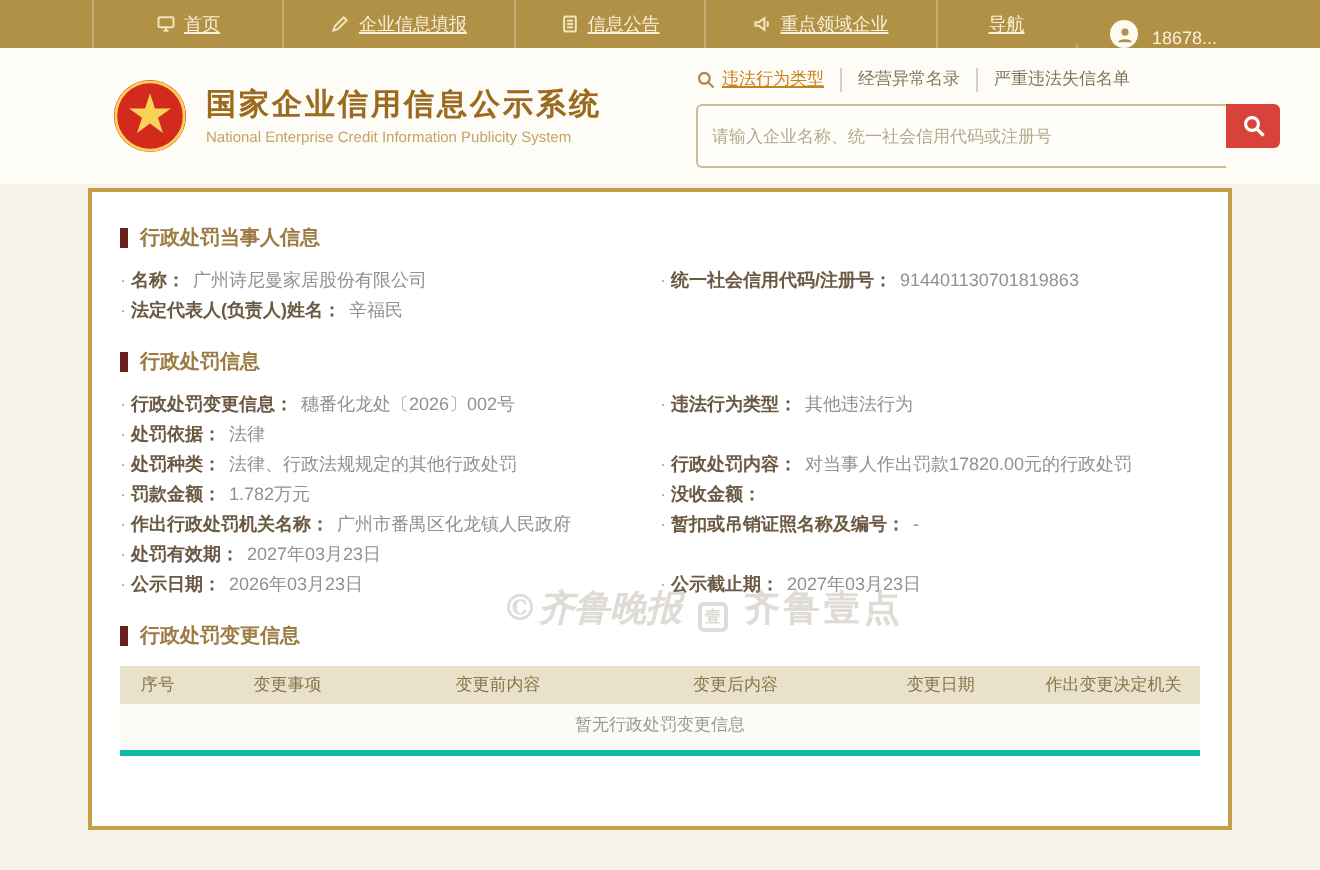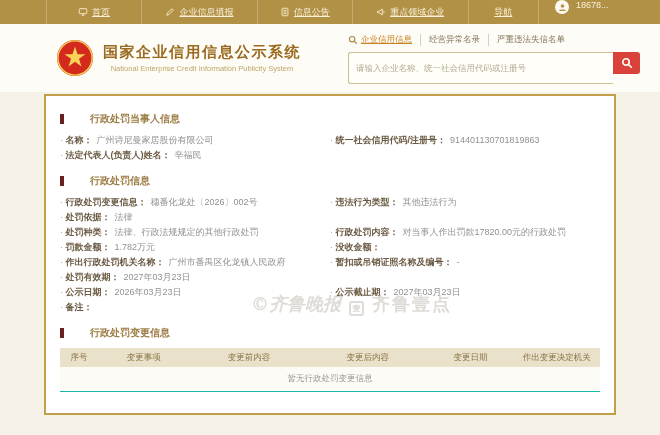--- a/index.html
+++ b/index.html
@@ -14,37 +14,38 @@
     color:#f9f0d9; font-size:9px;
   }
   .topnav .spacer { width:46px; }
   .nav-item {
     display:flex; align-items:center; justify-content:center; gap:4px;
     border-left:1px solid rgba(255,255,255,0.25); cursor:pointer; padding:0 4px;text-decoration:underline;
   }
   .nav-item svg { width:10px; height:10px; stroke:#f3e5bd; fill:none; stroke-width:1.2; }
   .n1{flex:1.05;} .n2{flex:1.3;} .n3{flex:1.05;} .n4{flex:1.3;} .n5{flex:0.75;}
   .nav-user {
-    width:122px; display:flex; align-items:flex-start; gap:7px; padding-left:16px;
+    width:122px; display:flex; align-items:flex-end; gap:7px; padding-left:16px;
     border-left:1px solid rgba(255,255,255,0.25);
+    margin-top:22px;
   }
   .avatar {
     width:14px; height:14px; border-radius:50%; background:#fdfaf2;
     display:flex; align-items:center; justify-content:center;
   }
   .avatar svg { width:9px; height:9px; fill:#b19145; }
   
   .header {
     height:68px; background:#fdfcf7; display:flex; align-items:center;
     padding:0 20px 0 56px;
   }
   .emblem { width:38px; height:38px; flex:0 0 auto; }
   .title-block { margin-left:9px; }
   .site-title { font-size:15px; font-weight:bold; color:#9b6a1f; letter-spacing:1.5px; }
-  .site-subtitle { font-size:7.5px; color:#c2a567; margin-top:2px;text-align:center; }
+  .site-subtitle { font-size:7.5px; color:#c2a567; margin-top:2px; }
   .search-block { margin-left:auto; width:292px; }
   .tab-row { display:flex; align-items:center; font-size:8.5px; height:15px; }
   .tab-row .magicon { width:10px; height:10px; margin-right:3px; stroke:#b08d4a; fill:none; stroke-width:1.4; }
   .s-tab { color:#84745a; cursor:pointer; padding:0 8px; }
   .s-tab.first { padding-left:0; }
   .s-tab + .s-tab { border-left:1px solid #d8d0bd; }
   .s-tab.active { color:#c8821f; text-decoration:underline; }
   .search-row { display:flex; margin-top:5px; }
   .search-input {
     flex:1; height:32px; border:1px solid #cdbf94; border-right:none;
@@ -57,21 +58,21 @@
     display:flex; align-items:center; justify-content:center; cursor:pointer;
   }
   .search-btn svg { width:12px; height:12px; stroke:#fff; fill:none; stroke-width:1.6; }
   
   .content-box {
     margin:2px 44px 0 44px; background:#fff; border:2px solid #c49f4a;
     padding:10px 14px 10px 14px; position:relative; min-height:321px;
   }
   .section-title {
     display:flex; align-items:center; font-size:10px; font-weight:bold;
-    color:#9c7c44; margin:6px 0 8px 0;gap:20px;
+    color:#9c7c44; margin:6px 0 8px 0;
   }
   .section-title .bullet { width:4px; height:10px; background:#6b1f1f; margin-right:6px; }
   .frow { display:flex; }
   .fcell { width:50%; padding-right:14px; font-size:9px; line-height:13px; margin-bottom:2px; }
   .fcell .lbl { color:#6b5a43; font-weight:bold; }
   .fcell .lbl::before { content:"· "; color:#b49c6d; font-weight:normal; }
   .fcell .val { color:#919191; margin-left:4px; }
   .sec { margin-bottom:10px; }
   
   .watermark {
@@ -84,21 +85,21 @@
     font-size:8px; display:flex; align-items:center; justify-content:center; font-weight:bold;
   }
   .wm-bold { font-size:18px; font-weight:bold; letter-spacing:2px; }
   
   table { width:100%; border-collapse:collapse; font-size:8.5px; }
   thead th {
     background:#e9e1ca; color:#8a7448; font-weight:normal; height:19px; 
   }
   tbody td {
     height:24px; text-align:center; color:#999; background:#fdfbf5;
-    border-bottom:1px solid #14b8a6;
+    border-bottom:3px solid #14b8a6;
   }
 </style>
 </head>
 <body>
 
 <div class="topnav">
   <div class="spacer"></div>
 
   <div class="nav-item n1">
     <svg viewBox="0 0 12 12">
@@ -159,21 +160,21 @@
     <div class="site-title">国家企业信用信息公示系统</div>
     <div class="site-subtitle">National Enterprise Credit Information Publicity System</div>
   </div>
 
   <div class="search-block">
     <div class="tab-row">
       <svg class="magicon" viewBox="0 0 12 12">
           <circle cx="5" cy="5" r="3.2"></circle>
           <line x1="7.5" y1="7.5" x2="10.5" y2="10.5"></line>
         </svg>
-      <span class="s-tab first active">企业信用信息</span>
+      <span class="s-tab first active">违法行为类型</span>
       <span class="s-tab">经营异常名录</span>
       <span class="s-tab">严重违法失信名单</span>
     </div>
     <div class="search-row">
       <input class="search-input" type="text" placeholder="请输入企业名称、统一社会信用代码或注册号" style="">
       <button class="search-btn">
         <svg viewBox="0 0 12 12">
             <circle cx="5" cy="5" r="3.2"></circle>
             <line x1="7.5" y1="7.5" x2="10.8" y2="10.8"></line>
           </svg>
@@ -222,23 +223,20 @@
     <div class="frow">
       <p class="fcell"><span class="lbl">作出行政处罚机关名称：</span><span class="val">广州市番禺区化龙镇人民政府</span></p>
       <p class="fcell"><span class="lbl">暂扣或吊销证照名称及编号：</span><span class="val">-</span></p>
     </div>
     <div class="frow">
       <p class="fcell"><span class="lbl">处罚有效期：</span><span class="val">2027年03月23日</span></p>
     </div>
     <div class="frow">
       <p class="fcell"><span class="lbl">公示日期：</span><span class="val">2026年03月23日</span></p>
       <p class="fcell"><span class="lbl">公示截止期：</span><span class="val">2027年03月23日</span></p>
-    </div>
-    <div class="frow">
-      <p class="fcell"><span class="lbl">备注：</span><span class="val"></span></p>
     </div>
   </div>
 
   <div class="watermark">
     <span class="wm-script">©齐鲁晚报</span>
     <span class="wm-box">壹</span>
     <span class="wm-bold">齐鲁壹点</span>
   </div>
 
   <div class="sec">

